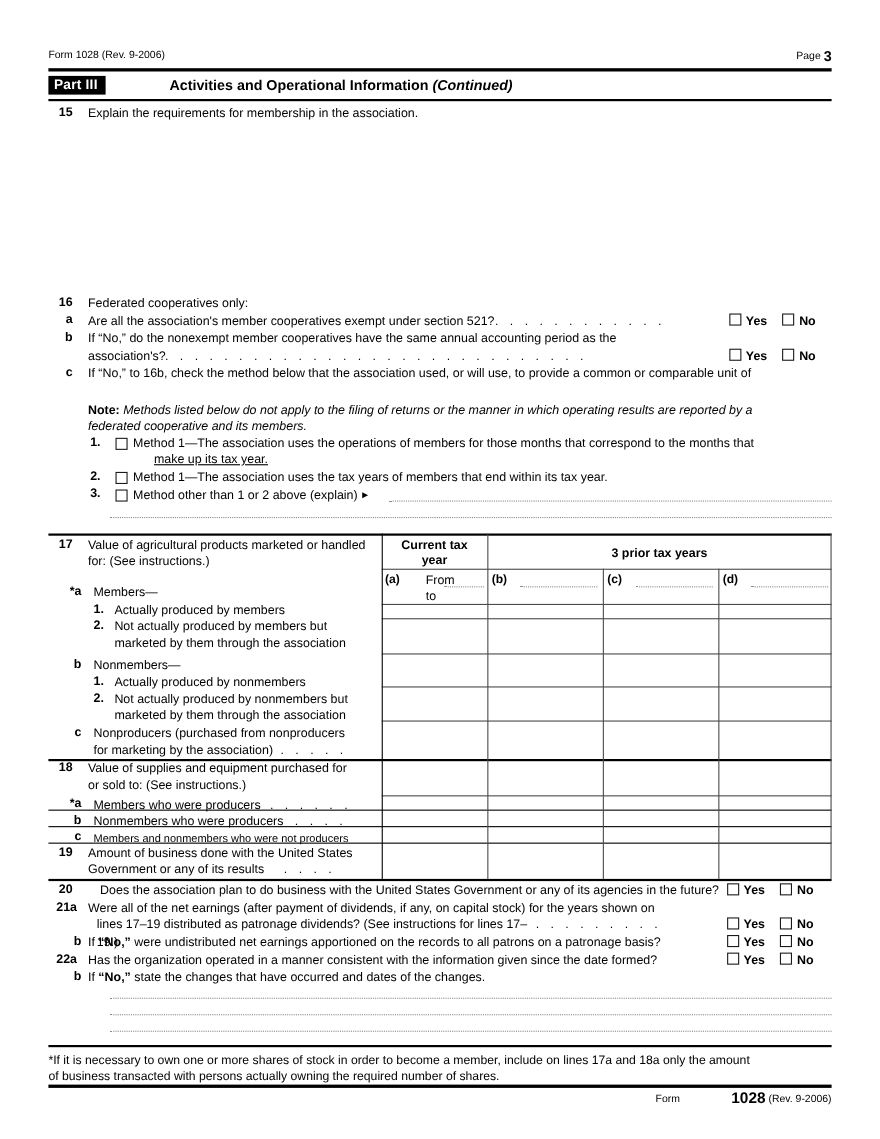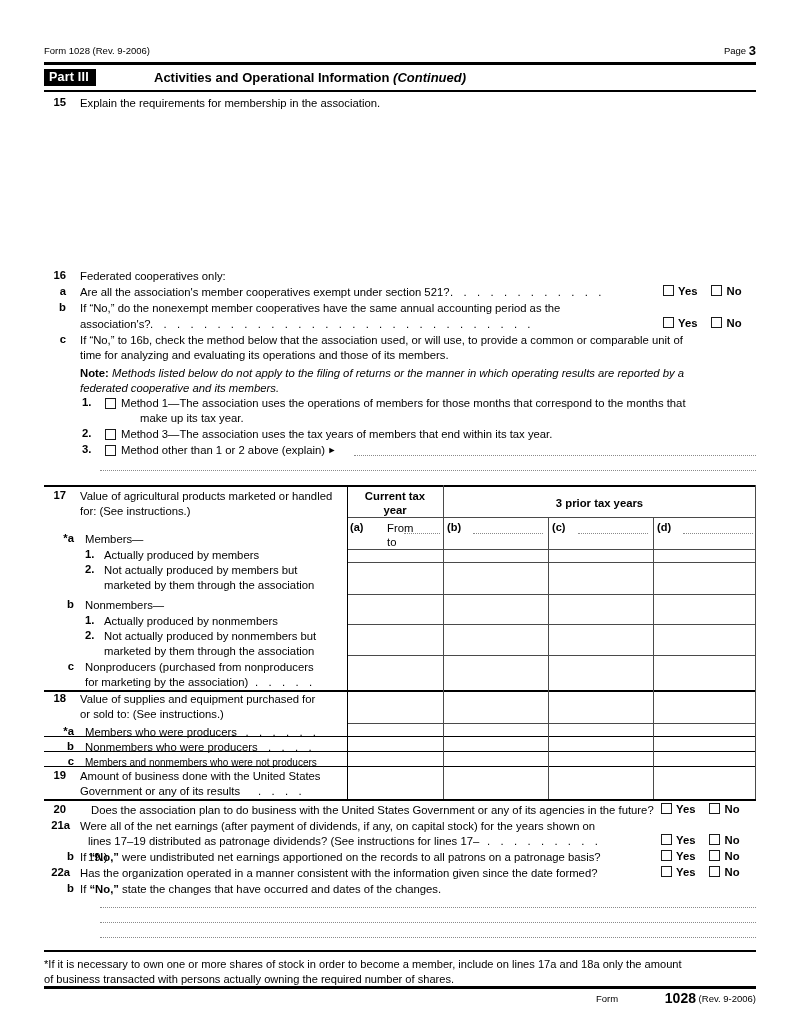--- a/index.html
+++ b/index.html
@@ -230,36 +230,35 @@
   <div class="qlet" style="left:44px; top:301px; width:22px;">b</div>
   <div class="qtext just" style="left:80px; top:301px; width:575px;">If “No,” do the nonexempt member cooperatives have the same annual accounting period as the</div>
   <div class="qtext" style="left:80px; top:317px; width:120px;">association's?</div>
   <div class="qtext leader" style="left:150px; top:317px; width:510px;">. . . . . . . . . . . . . . . . . . . . . . . . . . . . .</div>
   <div class="yn" style="left:663px; top:317px;">
     <span class="cbox"></span><span>Yes</span><span class="gap"></span><span class="cbox"></span><span>No</span>
   </div>
 
   <div class="qlet" style="left:44px; top:333px; width:22px;">c</div>
   <div class="qtext" style="left:80px; top:333px; width:680px;">If “No,” to 16b, check the method below that the association used, or will use, to provide a common or comparable unit of</div>
-  <div class="qtext" style="left:80px; top:348px; width:660px;">time for analyzing and evaluating its operations and those of its members.</div>
 
   <div class="qtext i" style="left:80px; top:381px; width:660px;">federated cooperative and its members.</div>
   <div class="qtext" style="left:80px; top:366px; width:680px;">
     <span class="b">Note:</span>
     <span class="i">Methods listed below do not apply to the filing of returns or the manner in which operating results are reported by a</span>
   </div>
 
   <div class="qlet" style="left:82px; top:396px; width:16px; text-align:left;">1.</div>
   <div class="mbox" style="left:105px; top:398px;"></div>
   <div class="qtext just" style="left:121px; top:396px; width:634px;">Method 1—The association uses the operations of members for those months that correspond to the months that</div>
-  <div class="qtext" style="left:140px; top:411px; width:620px;">make up its tax year.</div>
+  <div class="qtext" style="left:140px; top:411px; width:620px;text-decoration:underline;">make up its tax year.</div>
 
   <div class="qlet" style="left:82px; top:427px; width:16px; text-align:left;">2.</div>
   <div class="mbox" style="left:105px; top:429px;"></div>
-  <div class="qtext" style="left:121px; top:427px; width:620px;">Method 3—The association uses the tax years of members that end within its tax year.</div>
+  <div class="qtext" style="left:121px; top:427px; width:620px;">Method 1—The association uses the tax years of members that end within its tax year.</div>
 
   <div class="qlet" style="left:82px; top:443px; width:16px; text-align:left;">3.</div>
   <div class="mbox" style="left:105px; top:445px;"></div>
   <div class="qtext" style="left:121px; top:443px; width:240px;">
     <span>Method other than 1 or 2 above (explain)</span><span class="arrow">&nbsp;►</span>
   </div>
   <div class="dotline" style="left:354px; top:455px; width:402px;"></div>
   <div class="dotline" style="left:100px; top:470px; width:656px;"></div>
 
   <div class="tbl-line-h hv" style="left:44px; top:485px; width:712px; height:1.6px;"></div>

